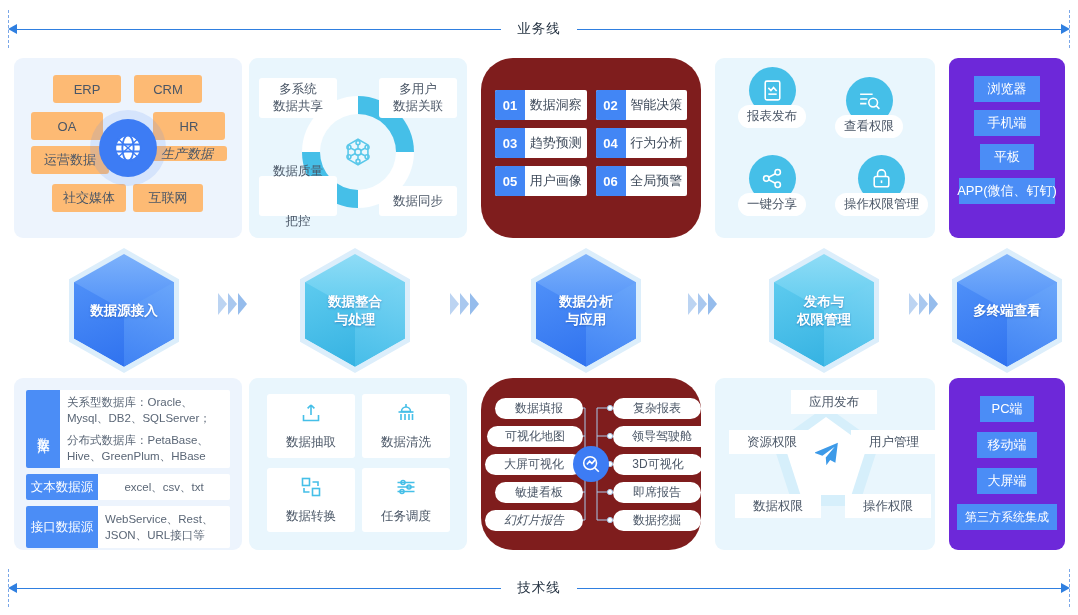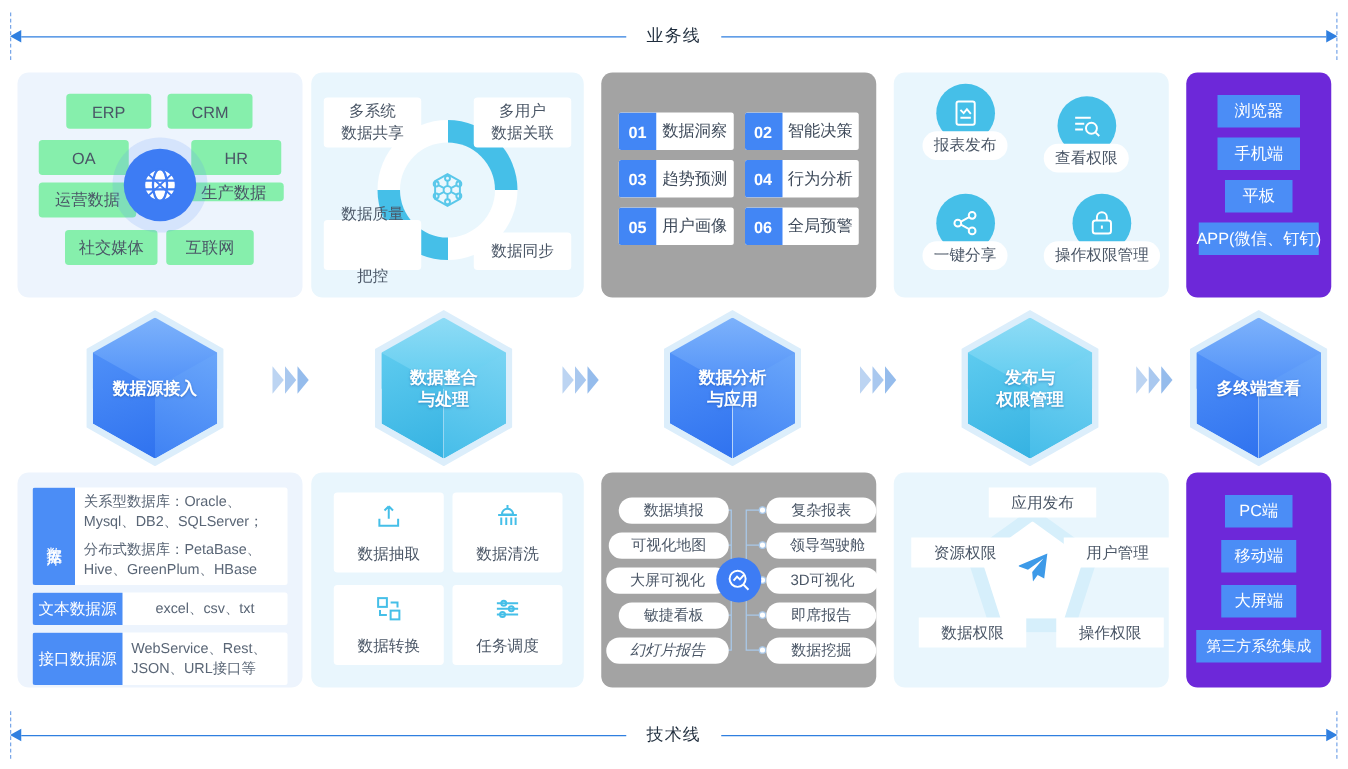--- a/index.html
+++ b/index.html
@@ -22,29 +22,29 @@
   .axis .line{flex:1;height:0;border-top:1.4px solid #2f7fe0;position:relative;}
   .axis .label{padding:0 16px;font-size:13.5px;color:#1f2d3d;white-space:nowrap;letter-spacing:1px;}
   .axis .arw{width:0;height:0;border-top:5px solid transparent;border-bottom:5px solid transparent;}
   .axis .arw.left{border-right:9px solid #2f7fe0;}
   .axis .arw.right{border-left:9px solid #2f7fe0;}
 
   
   .panel{position:absolute;background:#eaf4fd;border-radius:9px;}
   .panel.p1{background:#edf4fd;}
   .panel.p2{background:#e9f6fd;}
-  .panel.p3{background:#a3a3a3;}
+  .panel.p3{background:#7f1d1d;border-radius:32px;}
   .panel.p4{background:#e9f6fd;}
   .panel.p5{background:#6d28d9;}
 
   
   .toprow{position:absolute;top:58px;height:180px;}
 
   
-  .src{position:absolute;background:#86efac;border-radius:3px;
+  .src{position:absolute;background:#fdba74;border-radius:3px;
        display:flex;align-items:center;justify-content:center;
        font-size:13px;color:#4a5666;white-space:nowrap;}
   .globe{position:absolute;width:58px;height:58px;border-radius:50%;
          background:#3d7cf4;box-shadow:0 0 0 9px rgba(96,150,250,.17);
          display:flex;align-items:center;justify-content:center;z-index:3;}
 
   
   .dlabel{position:absolute;background:#fff;border-radius:3px;
           display:flex;flex-direction:column;align-items:center;justify-content:center;
           font-size:12.5px;color:#4a5666;line-height:1.35;white-space:nowrap;}
@@ -146,21 +146,21 @@
         <ellipse cx="12" cy="12" rx="4" ry="9" stroke="#3d7cf4"></ellipse>
         <path d="M3 9.5h18M3 14.5h18" stroke="#3d7cf4"></path>
         <path d="M5 5.5l14 13M19 5.5l-14 13" stroke="#3d7cf4" stroke-width="1"></path>
       </svg>
     </div>
     <div class="src" style="left:39px;top:17px;width:68px;height:28px;">ERP</div>
     <div class="src" style="left:120px;top:17px;width:68px;height:28px;">CRM</div>
     <div class="src" style="left:17px;top:54px;width:72px;height:28px;">OA</div>
     <div class="src" style="left:139px;top:54px;width:72px;height:28px;">HR</div>
     <div class="src" style="left:17px;top:88px;width:78px;height:28px;">运营数据</div>
-    <div class="src" style="left:133px;top:88px;width:80px;height:15px;">生产数据</div>
+    <div class="src" style="left:133px;top:88px;width:80px;height:15px;font-style:italic;">生产数据</div>
     <div class="src" style="left:38px;top:126px;width:74px;height:28px;">社交媒体</div>
     <div class="src" style="left:119px;top:126px;width:70px;height:28px;">互联网</div>
   </div>
 
   <div class="panel p2 toprow" style="left:249px;width:218px;">
     <div style="position:absolute;left:53px;top:38px;width:112px;height:112px;border-radius:50%;
                 background:conic-gradient(#45bfe8 0deg 90deg,#ffffff 90deg 180deg,#45bfe8 180deg 270deg,#ffffff 270deg 360deg);">
       <div style="position:absolute;left:18px;top:18px;width:76px;height:76px;border-radius:50%;background:#eaf7fd;
                   display:flex;align-items:center;justify-content:center;">
         <svg width="34" height="34" viewBox="0 0 24 24" fill="none" stroke="#5ac8ea" stroke-width="1.1">

